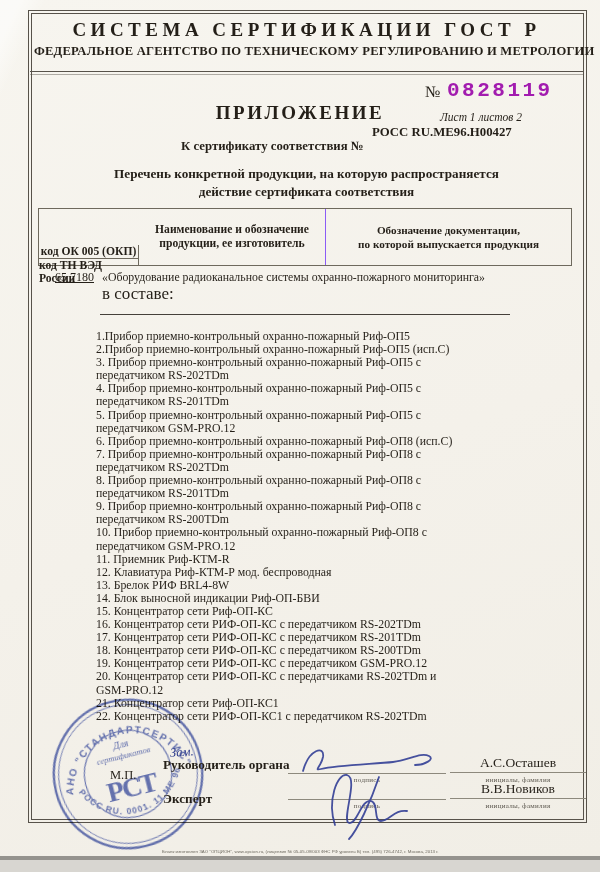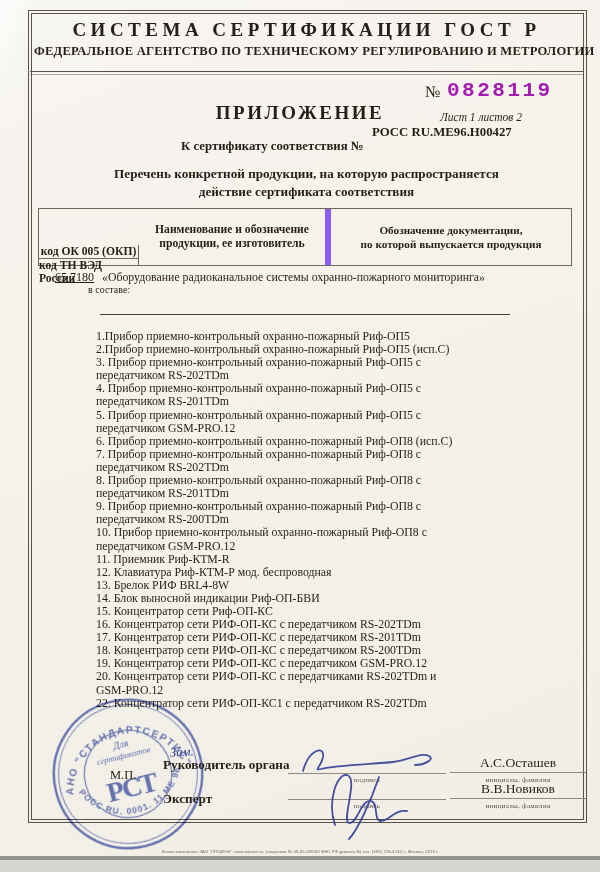--- a/index.html
+++ b/index.html
@@ -39,28 +39,28 @@
   .cert-label { left:150px; top:139px; font-size:12.8px; font-weight:bold;margin-left:31px; }
   .cert-line  { left:372px; top:141px; width:156px; border-bottom:1px solid #3c372f; height:12px; }
   .subtitle1  { left:34px; width:545px; top:166px; font-size:13.2px; font-weight:bold; text-align:center; }
   .subtitle2  { left:34px; width:545px; top:184px; font-size:13.2px; font-weight:bold; text-align:center; }
 
   .tbl { position:absolute; left:38px; top:208px; width:532px; height:56px;
          border:1px solid #6e695d; display:flex; font-size:11.6px; font-weight:bold; }
   .tbl .c1 { width:99px; border-right:1px solid #6e695d; display:flex; flex-direction:column;margin-top:36px; }
   .tbl .c1a { flex:1; border-bottom:1px solid #6e695d; display:flex; align-items:center; justify-content:center; }
   .tbl .c1b { flex:1; display:flex; align-items:center; justify-content:center; }
-  .tbl .c2 { width:186px; border-right:6px solid #8b5cf6; display:flex; flex-direction:column;
+  .tbl .c2 { width:186px; border-right:1px solid #8b5cf6; display:flex; flex-direction:column;
              align-items:center; justify-content:center; line-height:14px; }
   .tbl .c3 { flex:1; display:flex; flex-direction:column; align-items:center; justify-content:center;
              line-height:14px; font-size:11.2px; }
 
   .prod-code { left:55px; top:270px; font-size:12px; text-decoration:underline; }
   .prod-title{ left:102px; top:270px; font-size:11.8px; }
-  .prod-comp { left:88px; top:284px; font-size:10px; }
+  .prod-comp { left:102px; top:284px; font-size:17px; }
   .doc-block { left:514px; top:270px; width:75px; font-size:11.4px; line-height:14px; white-space:normal; }
   .comp-rule { position:absolute; left:100px; top:314px; width:410px; border-top:1px solid #45403a; }
 
   .items { position:absolute; left:96px; top:318px; width:430px;
            font-size:11.8px; line-height:13.1px; white-space:pre-line;margin-top:12px; }
 
   .mp        { left:110px; top:768px; font-size:12.5px; }
   .zam-note  { left:170px; top:745px; font-size:12.5px; font-style:italic; color:#2c3a8c; transform:rotate(-4deg); }
   .role1     { left:163px; top:757px; font-size:13.2px; font-weight:bold; }
   .role2     { left:163px; top:791px; font-size:13.2px; font-weight:bold; }
@@ -133,21 +133,21 @@
   <div class="comp-rule"></div>
 
   <div class="items"><div>1.Прибор приемно-контрольный охранно-пожарный Риф-ОП5</div><div> 2.Прибор приемно-контрольный охранно-пожарный Риф-ОП5 (исп.С)</div><div>3. Прибор приемно-контрольный охранно-пожарный Риф-ОП5 с
 передатчиком RS-202TDm</div><div>4. Прибор приемно-контрольный охранно-пожарный Риф-ОП5 с
 передатчиком RS-201TDm</div><div> 5. Прибор приемно-контрольный охранно-пожарный Риф-ОП5 с
 передатчиком GSM-PRO.12</div><div>6. Прибор приемно-контрольный охранно-пожарный Риф-ОП8 (исп.С)</div><div>7. Прибор приемно-контрольный охранно-пожарный Риф-ОП8 с
 передатчиком RS-202TDm</div><div>8. Прибор приемно-контрольный охранно-пожарный Риф-ОП8 с
 передатчиком RS-201TDm</div><div>9. Прибор приемно-контрольный охранно-пожарный Риф-ОП8 с
 передатчиком RS-200TDm</div><div>10. Прибор приемно-контрольный охранно-пожарный Риф-ОП8 с
 передатчиком GSM-PRO.12</div><div>11. Приемник Риф-КТМ-R</div><div>12. Клавиатура Риф-КТМ-Р мод. беспроводная</div><div>13. Брелок РИФ BRL4-8W</div><div>14. Блок выносной индикации Риф-ОП-БВИ</div><div>15. Концентратор сети Риф-ОП-КС</div><div>16. Концентратор сети РИФ-ОП-КС с передатчиком RS-202TDm</div><div>17. Концентратор сети РИФ-ОП-КС с передатчиком RS-201TDm</div><div>18. Концентратор сети РИФ-ОП-КС с передатчиком RS-200TDm</div><div>19. Концентратор сети РИФ-ОП-КС с передатчиком GSM-PRO.12</div><div>20. Концентратор сети РИФ-ОП-КС с передатчиками RS-202TDm и
-GSM-PRO.12</div><div>22. Концентратор сети РИФ-ОП-КС1 с передатчиком RS-202TDm</div></div>
+GSM-PRO.12</div><div>21. Концентратор сети Риф-ОП-КС1</div><div>22. Концентратор сети РИФ-ОП-КС1 с передатчиком RS-202TDm</div></div>
 
   <svg class="stamp" viewBox="0 0 200 200">
     <g fill="none" stroke="#4356ae">
       <circle cx="100" cy="100" r="95" stroke-width="3"></circle>
       <circle cx="100" cy="100" r="89" stroke-width="1.2"></circle>
       <circle cx="100" cy="100" r="56" stroke-width="1.4"></circle>
     </g>
     <defs>
       <path id="arcTop" d="M 25,112 A 76,76 0 0 1 175,112"></path>
       <path id="arcBot" d="M 28,94 A 74,74 0 0 0 172,94"></path>

